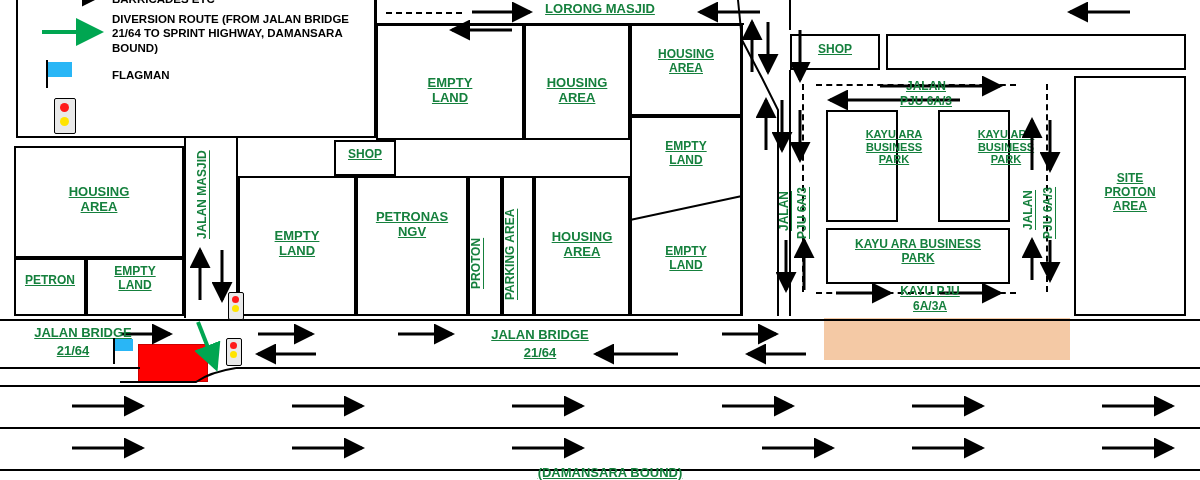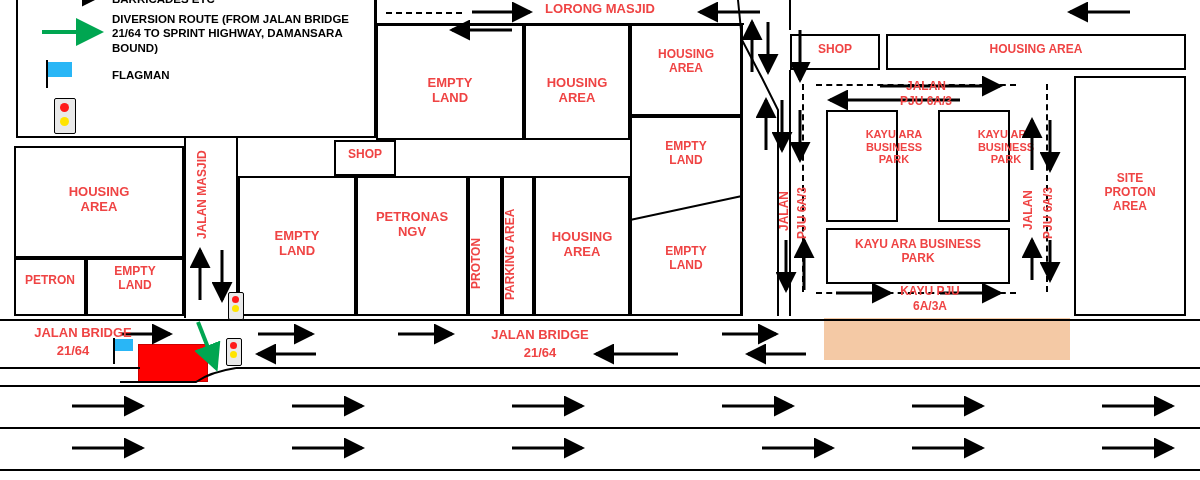--- a/index.html
+++ b/index.html
@@ -1,19 +1,19 @@
 <!DOCTYPE html>
 <html><head>
 <meta charset="utf-8">
 <style>
   html,body{margin:0;padding:0;background:#ffffff;}
   body{font-family:"Liberation Sans",sans-serif;}
   #stage{position:relative;width:1200px;height:480px;overflow:hidden;background:#fff;}
   .blk{position:absolute;box-sizing:border-box;border:2px solid #000;background:#fff;}
-  .lbl{position:absolute;text-align:center;font-weight:bold;color:#ef4444;line-height:1.15;}
+  .lbl{position:absolute;text-align:center;font-weight:bold;color:#15803d;line-height:1.15;text-decoration:underline;}
   .lbl.small{font-size:11px;margin-left:32px;}
   .lbl.med{font-size:12px;}
   .lbl.big{font-size:13px;}
   .vert{writing-mode:vertical-rl;transform:rotate(180deg);}
   .line{position:absolute;background:#000;}
   .dash-h{position:absolute;border-top:2px dashed #000;}
   .dash-v{position:absolute;border-left:2px dashed #000;}
   .legend{position:absolute;box-sizing:border-box;border:2px solid #000;background:#fff;z-index:40;}
   .legend-row{position:absolute;font-size:11.5px;font-weight:bold;line-height:1.25;color:#000;}
   svg.ov{position:absolute;left:0;top:0;width:1200px;height:480px;pointer-events:none;}
@@ -104,23 +104,20 @@
   <div class="lbl med" style="left:630px;top:245px;width:112px;">
     <span>EMPTY</span><br><span>LAND</span>
   </div>
 
   <div class="blk" style="left:790px;top:34px;width:90px;height:36px;"></div>
   <div class="lbl med" style="left:790px;top:43px;width:90px;">
     <span>SHOP</span>
   </div>
 
   <div class="blk" style="left:886px;top:34px;width:300px;height:36px;"></div>
-  <div class="lbl med" style="left:886px;top:43px;width:300px;">
-    <span>HOUSING AREA</span>
-  </div>
 
   <div class="blk" style="left:826px;top:110px;width:72px;height:112px;"></div>
   <div class="lbl small" style="left:826px;top:128px;width:72px;">
     <span>KAYU ARA</span><br><span>BUSINESS</span><br><span>PARK</span>
   </div>
 
   <div class="blk" style="left:938px;top:110px;width:72px;height:112px;"></div>
   <div class="lbl small" style="left:938px;top:128px;width:72px;">
     <span>KAYU ARA</span><br><span>BUSINESS</span><br><span>PARK</span>
   </div>
@@ -269,20 +266,23 @@
     <span>21/64</span>
   </div>
 
   <div class="lbl big" style="left:450px;top:328px;width:180px;">
     <span>JALAN BRIDGE</span>
   </div>
   <div class="lbl big" style="left:450px;top:346px;width:180px;">
     <span>21/64</span>
   </div>
 
+  <div class="lbl big" style="left:500px;top:466px;width:220px;">
+    <span>(DAMANSARA BOUND)</span>
+  </div>
 
   <div style="position:absolute;left:113px;top:338px;width:22px;height:26px;">
     <div class="flag-pole" style="left:0;top:0;height:26px;"></div>
     <div class="flag-cloth" style="left:2px;top:1px;width:18px;height:12px;"></div>
   </div>
 
   <div class="tl-box" style="left:228px;top:292px;width:14px;height:26px;">
     <div class="tl-dot" style="left:3px;top:3px;width:7px;height:7px;background:#ff1a1a;"></div>
     <div class="tl-dot" style="left:3px;top:12px;width:7px;height:7px;background:#ffe400;"></div>
   </div>

